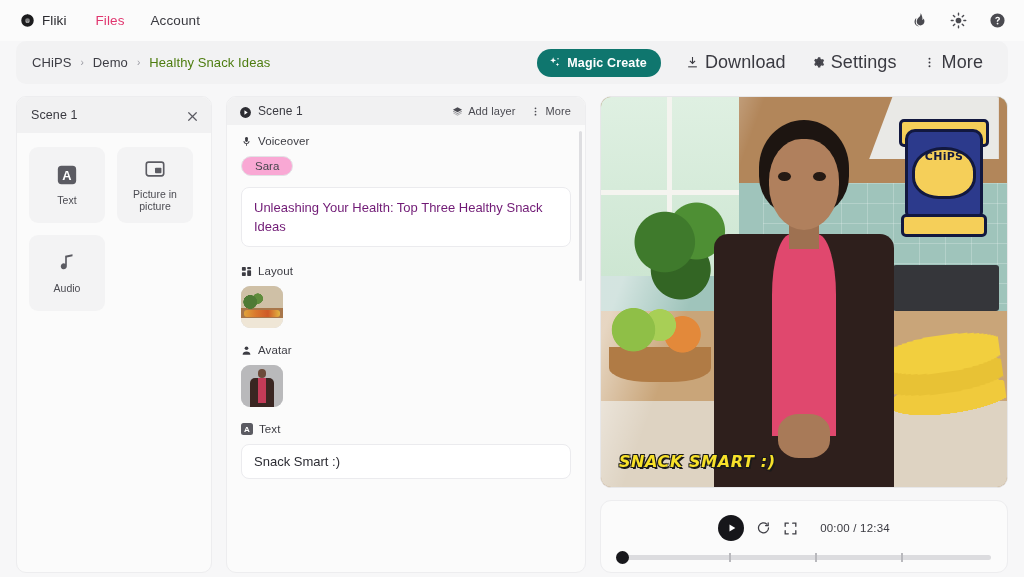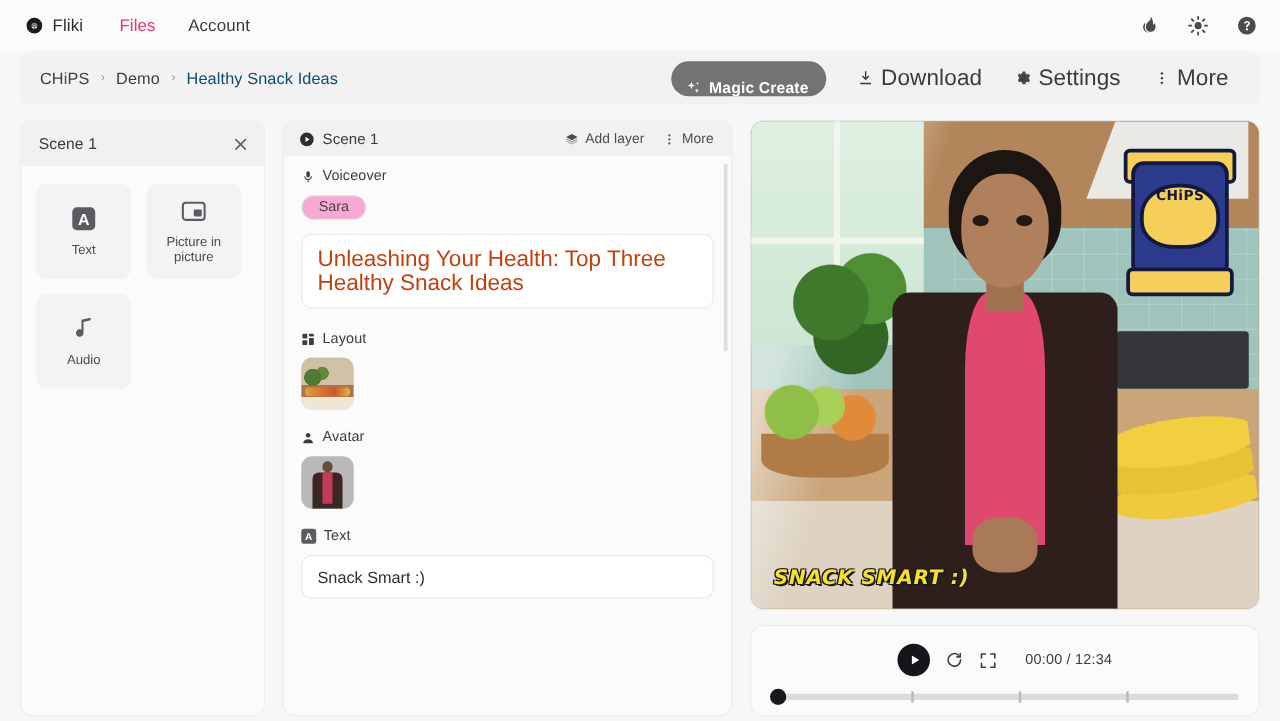--- a/index.html
+++ b/index.html
@@ -54,27 +54,27 @@
     background: #f2f2f3;
     border-radius: 10px;
     display: flex;
     align-items: center;
     padding: 0 14px 0 16px;
   }
   .breadcrumb { display: flex; align-items: center; gap: 9px; }
   .crumb {
     font-size: 13px; color: #3d3d44; cursor: pointer; letter-spacing: .1px;
   }
-  .crumb.current { color: #0c4a6e; text-align: center; }
+  .crumb.current { color: #4d7c0f; text-align: center; }
   .crumb-sep { font-size: 10px; color: #9a9aa2; }
   .toolbar-spacer { flex: 1; }
   .toolbar-actions { display: flex; align-items: center; gap: 4px; }
   .magic-btn {
-    display: inline-flex; align-items: flex-end; gap: 6px;
-    background: #737373;
+    display: inline-flex; align-items: center; gap: 6px;
+    background: #0f766e;
     color: #fff;
     border: none;
     border-radius: 999px;
     height: 28px;
     padding: 0 14px 0 11px;
     font-size: 12.5px;
     font-family: "Liberation Sans", sans-serif;
     font-weight: bold;
     cursor: pointer;
     letter-spacing: .15px;
@@ -182,21 +182,21 @@
     padding: 3px 13px;
     font-size: 11.5px; color: #45454c;
     cursor: pointer;
     margin-bottom: 11px;
   }
   .vo-box {
     background: #fff;
     border: 1px solid #ebebee;
     border-radius: 8px;
     padding: 10px 12px;
-    font-size: 18px; color: #c2410c;
+    font-size: 13px; color: #701a75;
     line-height: 19px;
     min-height: 52px;
     margin-bottom: 18px;
     cursor: text;
   }
   .sec { margin-bottom: 16px; }
   .thumb {
     width: 42px; height: 42px; border-radius: 9px;
     background: #d4d4d6;
     overflow: hidden; cursor: pointer;

